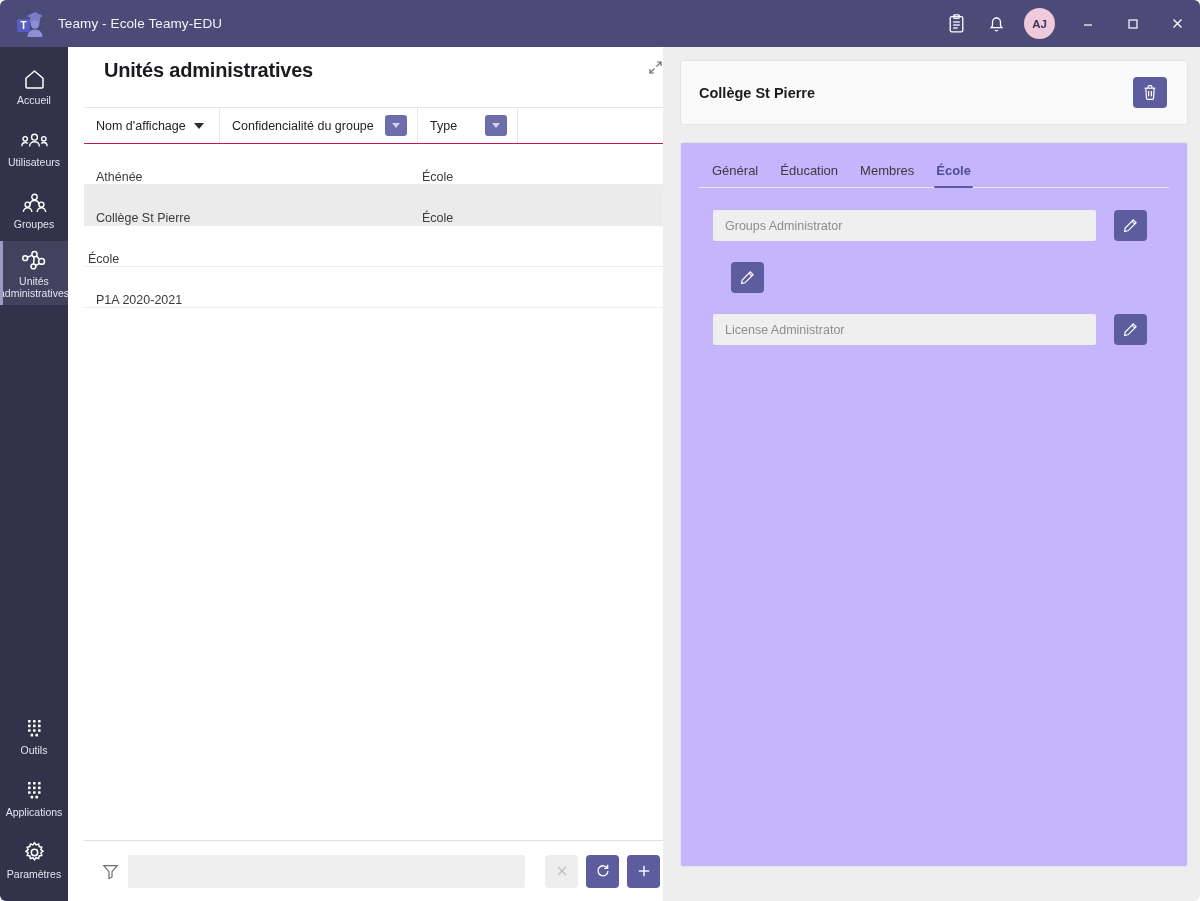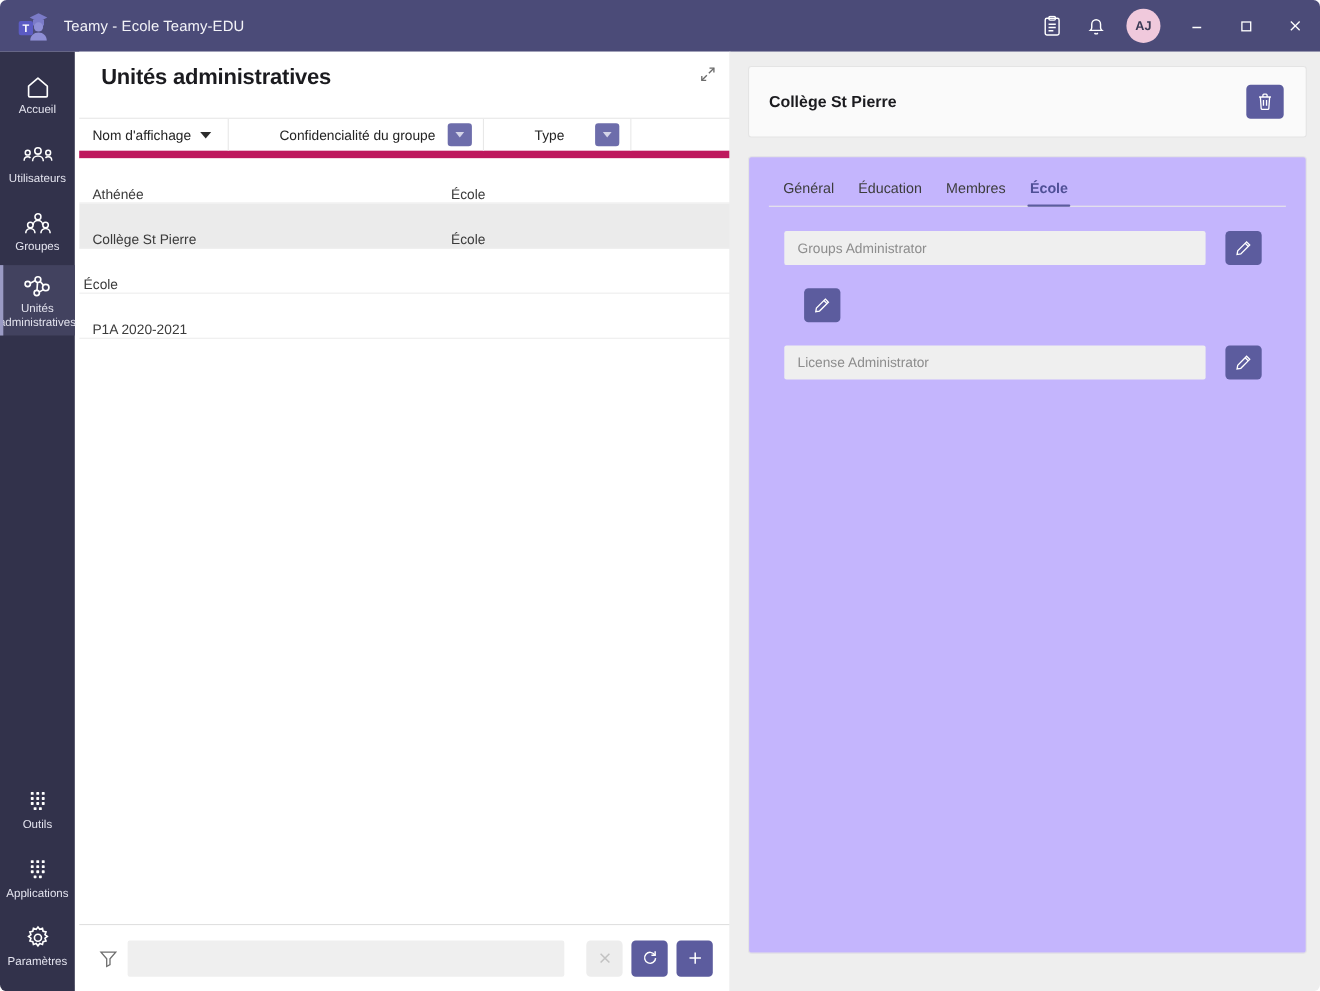--- a/index.html
+++ b/index.html
@@ -84,21 +84,21 @@
     color: #e3e3ee; padding: 0 2px;
   }
   .rail-item.active { background: #42425f; }
   .rail-item.active::before {
     content: ""; position: absolute; left: 0; top: 0;
     width: 3px; height: 100%; background: #9a9ac4;
   }
 
   
   .listpanel {
-    position: absolute; top: 47px; left: 72px;
+    position: absolute; top: 47px; left: 84px;
     width: 592px; height: 854px;
     background: #ffffff;
     display: flex; flex-direction: column;
   }
   .lp-header {
     position: relative;
     height: 61px; padding: 12px 18px 0 20px;
     border-bottom: 1px solid #e6e6e6;
     flex: none;
   }
@@ -112,23 +112,22 @@
   .expand-btn {
     position: absolute; top: 9px; right: 10px;
     width: 22px; height: 22px;
     display: flex; align-items: center; justify-content: center;
     cursor: pointer;
   }
 
   
   .tbl-head {
     display: flex; height: 36px; flex: none;
-    border-bottom: 7px solid #be185d;
+    border-bottom: 1px solid #be185d;
     background: #ffffff;
-    gap: 34px;
   }
   .th {
     display: flex; align-items: center;
     padding: 0 10px 0 12px;
     font-size: 12.5px; color: #242424;
     border-right: 1px solid #e8e8e8;
     position: relative;
   }
   .th.c1 { width: 136px; }
   .th.c2 { width: 198px; justify-content: space-between; }

